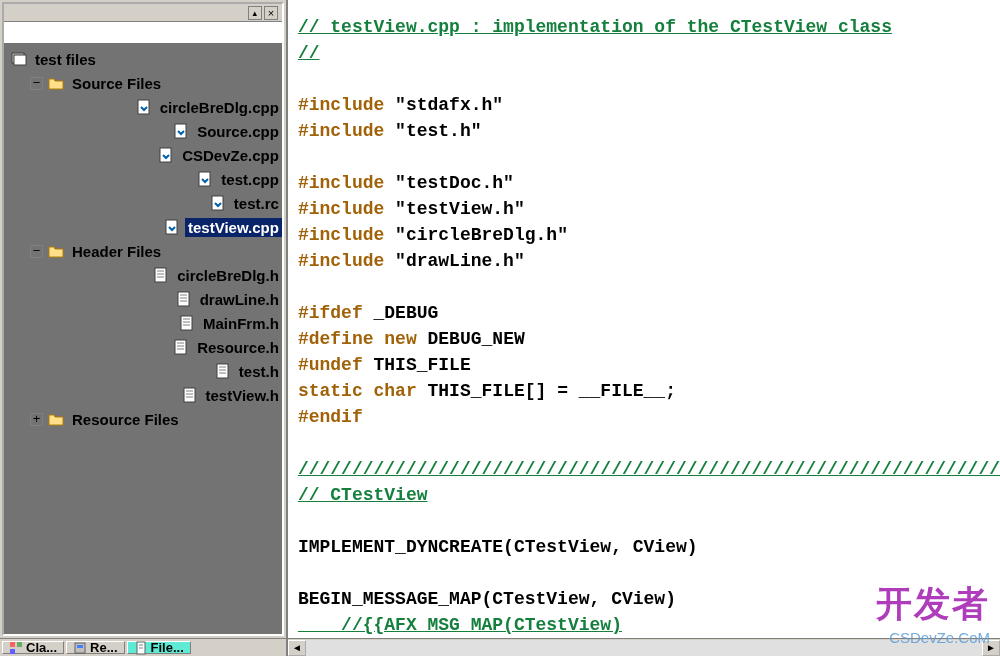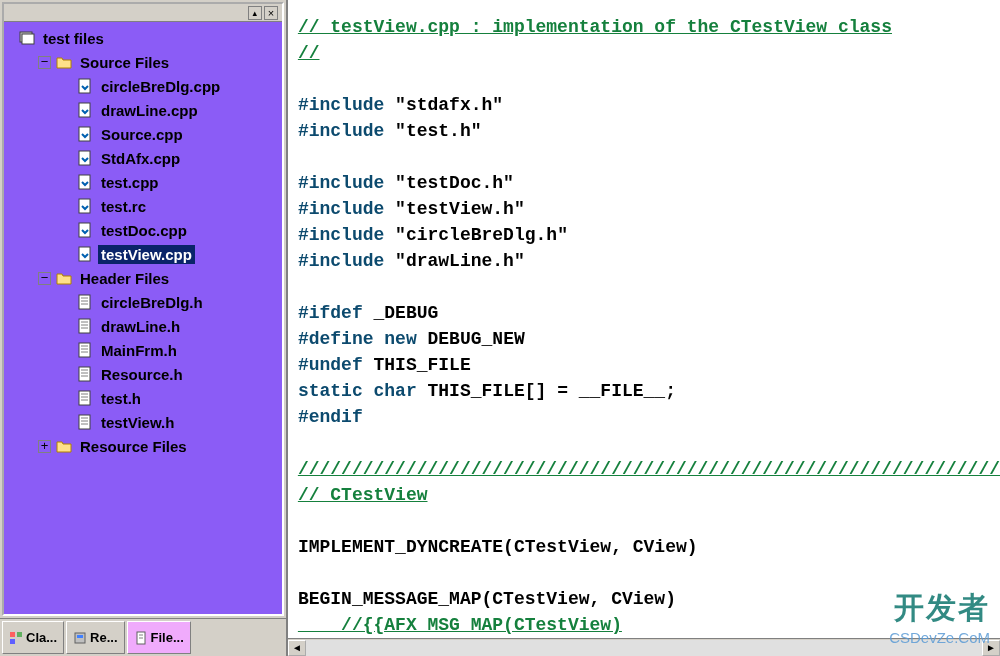--- a/index.html
+++ b/index.html
@@ -3,43 +3,43 @@
 <meta charset="utf-8">
 <style>
 * { box-sizing: border-box; margin: 0; padding: 0; }
 body { font-family: "MS Sans Serif", Tahoma, sans-serif; font-size: 12px; background: #d4d0c8; width: 1000px; height: 656px; overflow: hidden; position: relative; }
 .layout { display: flex; height: 100%; }
 .leftpane { width: 314px; height: 100%; display: flex; flex-direction: column; border-right: 2px solid #808080; }
 .treewrap { flex: 1; display: flex; flex-direction: column; min-height: 0; border: 2px inset #fff; margin: 2px; background: #fff; }
 .tree-header { height: 18px; background: #d4d0c8; border-bottom: 1px solid #808080; display: flex; align-items: center; justify-content: flex-end; padding-right: 4px; gap: 2px; }
 .tree-header .upbtn { width: 14px; height: 14px; border: 1px solid #808080; background: #d4d0c8; font-size: 9px; line-height: 12px; text-align: center; }
 .tree-header .closebtn { width: 14px; height: 14px; border: 1px solid #808080; background: #d4d0c8; font-size: 11px; line-height: 12px; text-align: center; }
-.tree { flex: 1; overflow: auto; background: #8b5cf6; padding: 4px 0 4px 12px; font-size: 15px; font-weight: bold; color: #000; }
+.tree { flex: 1; overflow: auto; background: #737373; padding: 4px 0 4px 4px; font-size: 15px; font-weight: bold; color: #000; margin-top: 21px; }
 .node { display: flex; align-items: center; height: 24px; white-space: nowrap; cursor: default; }
 .expander { width: 13px; height: 13px; border: 1px solid #808080; font-size: 13px; line-height: 9px; text-align: center; margin-right: 4px; font-weight: normal; flex-shrink: 0; }
 .icon { width: 18px; height: 16px; margin-right: 4px; flex-shrink: 0; display: inline-flex; align-items: center; justify-content: center; }
 .icon svg { width: 16px; height: 16px; }
 .label { padding: 1px 3px; }
 .label.selected { background: #0a246a; color: #fff; }
 .indent0 { padding-left: 2px; }
 .indent1 { padding-left: 22px; }
-.indent2 { padding-left: 60px; }
-.tabs { height: 38px; background: #d4d0c8; display: flex; border-top: 1px solid #808080; padding: 2px; gap: 2px; }
+.indent2 { padding-left: 60px; justify-content: flex-end; }
+.tabs { height: 18px; background: #d4d0c8; display: flex; border-top: 1px solid #808080; padding: 2px; gap: 2px; }
 .tab { border: 1px solid #808080; border-top-color: #fff; border-left-color: #fff; padding: 2px 6px; display: flex; align-items: center; gap: 3px; font-size: 13px; font-weight: bold; background: #d4d0c8; }
-.tab.active { background: #f0abfc; }
+.tab.active { background: #5eead4; }
 .tabicon { width: 14px; height: 14px; display: inline-flex; align-items: center; justify-content: center; }
 .rightpane { flex: 1; height: 100%; display: flex; flex-direction: column; background: #fff; position: relative; }
 .code { flex: 1; overflow: auto; padding: 14px 0 0 10px; font-family: Consolas, 'Courier New', monospace; font-size: 18px; font-weight: bold; line-height: 26px; white-space: pre; color: #000; }
 .c-comment { color: #15803d; text-decoration: underline; }
-.c-keyword { color: #0c4a6e; }
+.c-keyword { color: #a16207; }
 .hscroll { height: 18px; background: #d4d0c8; border-top: 1px solid #808080; display: flex; align-items: center; }
 .hscroll .arrow { width: 18px; height: 16px; background: #d4d0c8; border: 1px outset #fff; font-size: 10px; text-align: center; line-height: 14px; }
 .hscroll .track { flex: 1; height: 16px; background: #e0e0e0; }
 .watermark { position: absolute; bottom: 10px; right: 10px; text-align: right; pointer-events: none; }
-.watermark .big { font-size: 30px; font-weight: bold; color: #0f766e; font-family: monospace; letter-spacing: 2px; opacity: .85; }
+.watermark .big { font-size: 36px; font-weight: bold; color: #a21caf; font-family: monospace; letter-spacing: 2px; opacity: .85; }
 .watermark .small { font-size: 15px; color: #5b9bd5; opacity: .85; }
 </style>
 </head>
 <body>
 
 <div class="layout">
   <div class="leftpane">
     <div class="treewrap">
       <div class="tree-header">
         <div class="upbtn">▴</div>
@@ -75,66 +75,48 @@
             </span>
             <span class="label">circleBreDlg.cpp</span>
           </div>
         <div class="node indent2">
             <span class="icon">
               <svg viewBox="0 0 16 16">
                 <rect x="2" y="1" width="11" height="14" fill="#fff" stroke="#404040"></rect>
                 <path d="M5 8l3 3 3-3" stroke="#0060b0" fill="none" stroke-width="2"></path>
               </svg>
             </span>
-            <span class="label">drawLine.cpp</span>
-          </div>
-        <div class="node indent2">
-            <span class="icon">
-              <svg viewBox="0 0 16 16">
-                <rect x="2" y="1" width="11" height="14" fill="#fff" stroke="#404040"></rect>
-                <path d="M5 8l3 3 3-3" stroke="#0060b0" fill="none" stroke-width="2"></path>
-              </svg>
-            </span>
             <span class="label">Source.cpp</span>
           </div>
         <div class="node indent2">
             <span class="icon">
               <svg viewBox="0 0 16 16">
                 <rect x="2" y="1" width="11" height="14" fill="#fff" stroke="#404040"></rect>
                 <path d="M5 8l3 3 3-3" stroke="#0060b0" fill="none" stroke-width="2"></path>
               </svg>
             </span>
-            <span class="label">StdAfx.cpp</span>
+            <span class="label">CSDevZe.cpp</span>
           </div>
         <div class="node indent2">
             <span class="icon">
               <svg viewBox="0 0 16 16">
                 <rect x="2" y="1" width="11" height="14" fill="#fff" stroke="#404040"></rect>
                 <path d="M5 8l3 3 3-3" stroke="#0060b0" fill="none" stroke-width="2"></path>
               </svg>
             </span>
             <span class="label">test.cpp</span>
           </div>
         <div class="node indent2">
             <span class="icon">
               <svg viewBox="0 0 16 16">
                 <rect x="2" y="1" width="11" height="14" fill="#fff" stroke="#404040"></rect>
                 <path d="M5 8l3 3 3-3" stroke="#0060b0" fill="none" stroke-width="2"></path>
               </svg>
             </span>
             <span class="label">test.rc</span>
-          </div>
-        <div class="node indent2">
-            <span class="icon">
-              <svg viewBox="0 0 16 16">
-                <rect x="2" y="1" width="11" height="14" fill="#fff" stroke="#404040"></rect>
-                <path d="M5 8l3 3 3-3" stroke="#0060b0" fill="none" stroke-width="2"></path>
-              </svg>
-            </span>
-            <span class="label">testDoc.cpp</span>
           </div>
         <div class="node indent2">
             <span class="icon">
               <svg viewBox="0 0 16 16">
                 <rect x="2" y="1" width="11" height="14" fill="#fff" stroke="#404040"></rect>
                 <path d="M5 8l3 3 3-3" stroke="#0060b0" fill="none" stroke-width="2"></path>
               </svg>
             </span>
             <span class="label selected">testView.cpp</span>
           </div>

